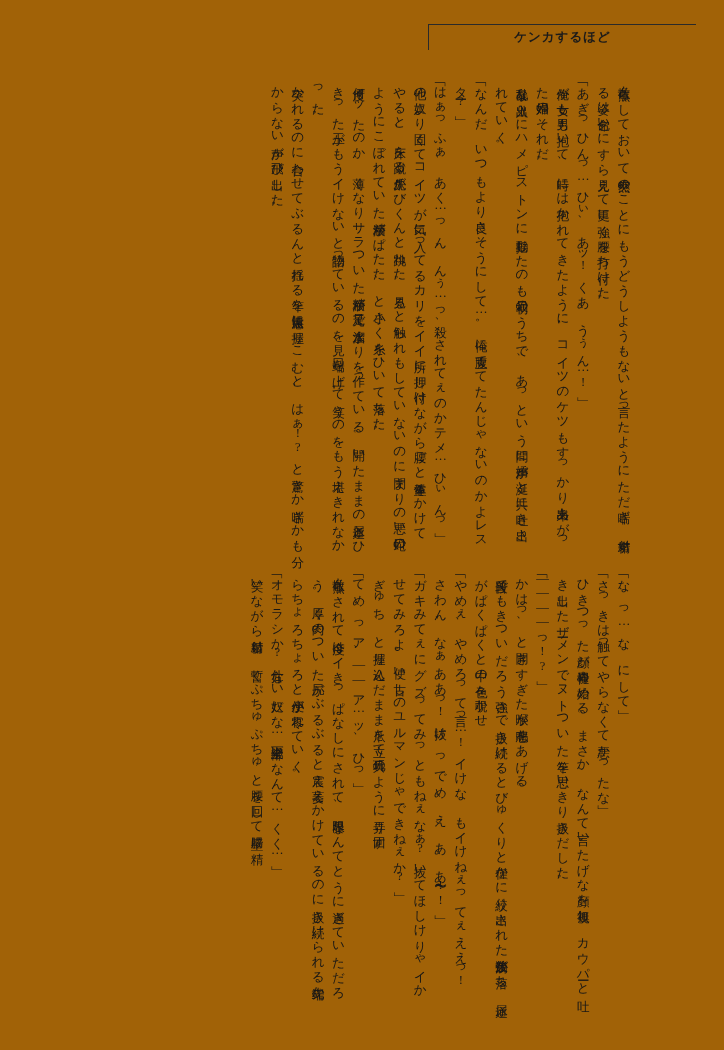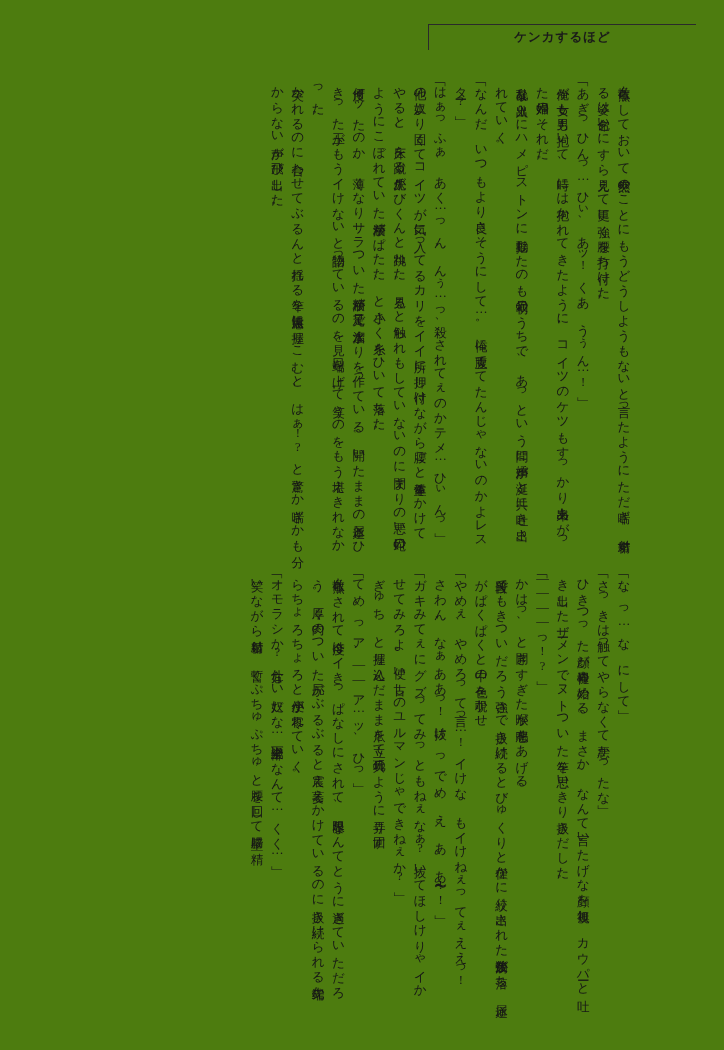--- a/index.html
+++ b/index.html
@@ -12,21 +12,21 @@
     height: 1050px;
     overflow: hidden;
     font-family: "Liberation Serif", "DejaVu Serif", serif;
     color: #1b1b1b;
     position: relative;
   }
 
   .page {
     position: absolute;
     inset: 0;
-    background: #4d7c0f;
+    background: #a16207;
   }
 
   
   .header {
     position: absolute;
     top: 24px;
     right: 28px;
     width: 268px;
     height: 26px;
     border-top: 1px solid #2a2a2a;

